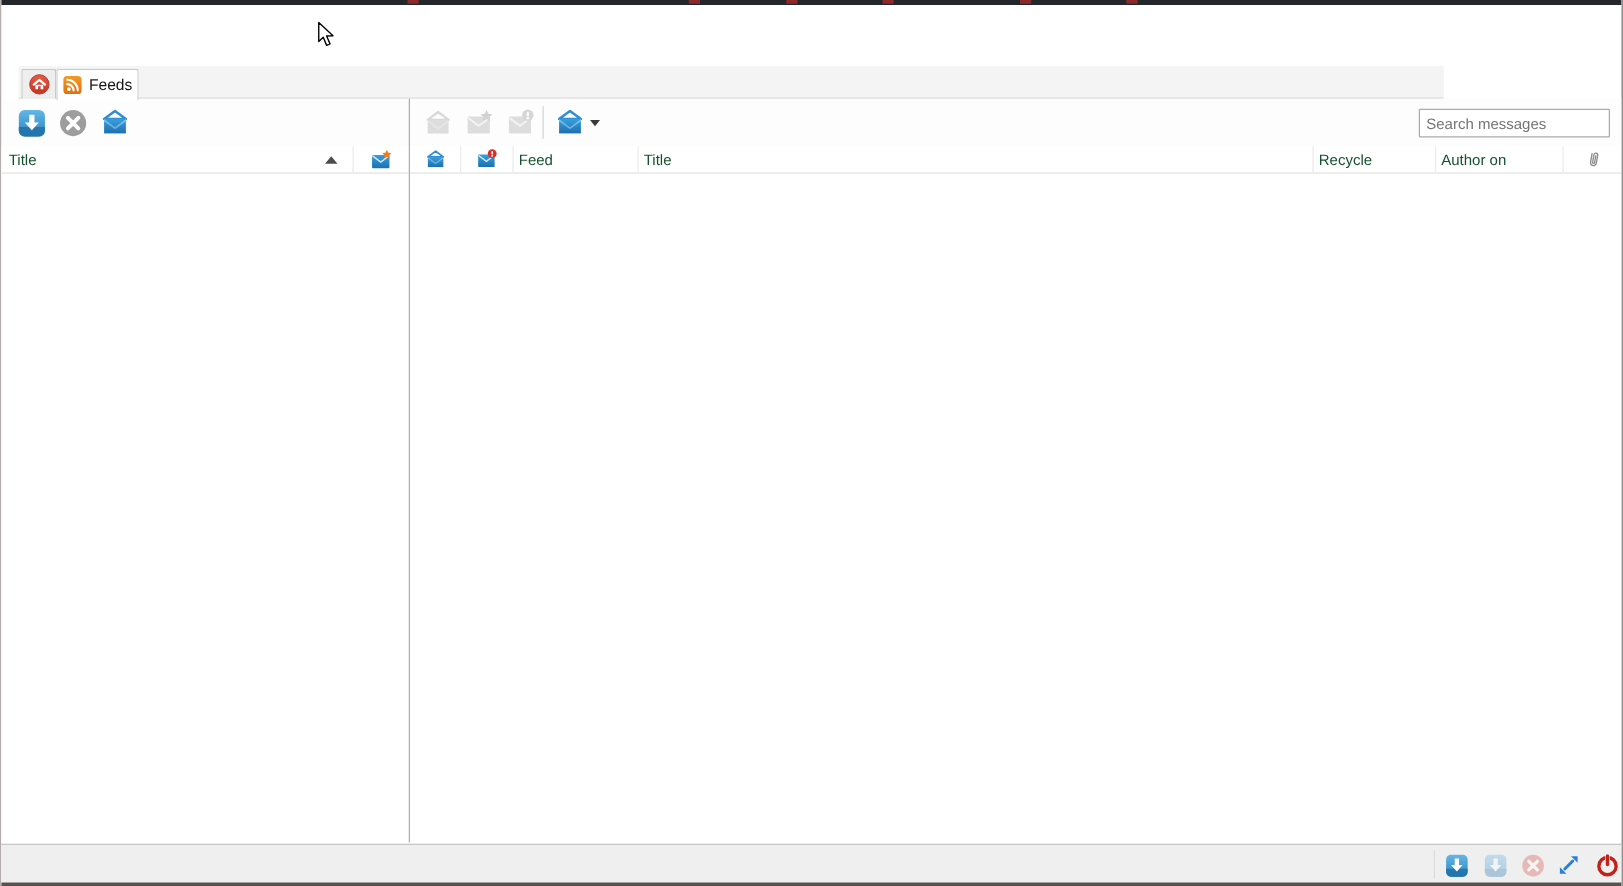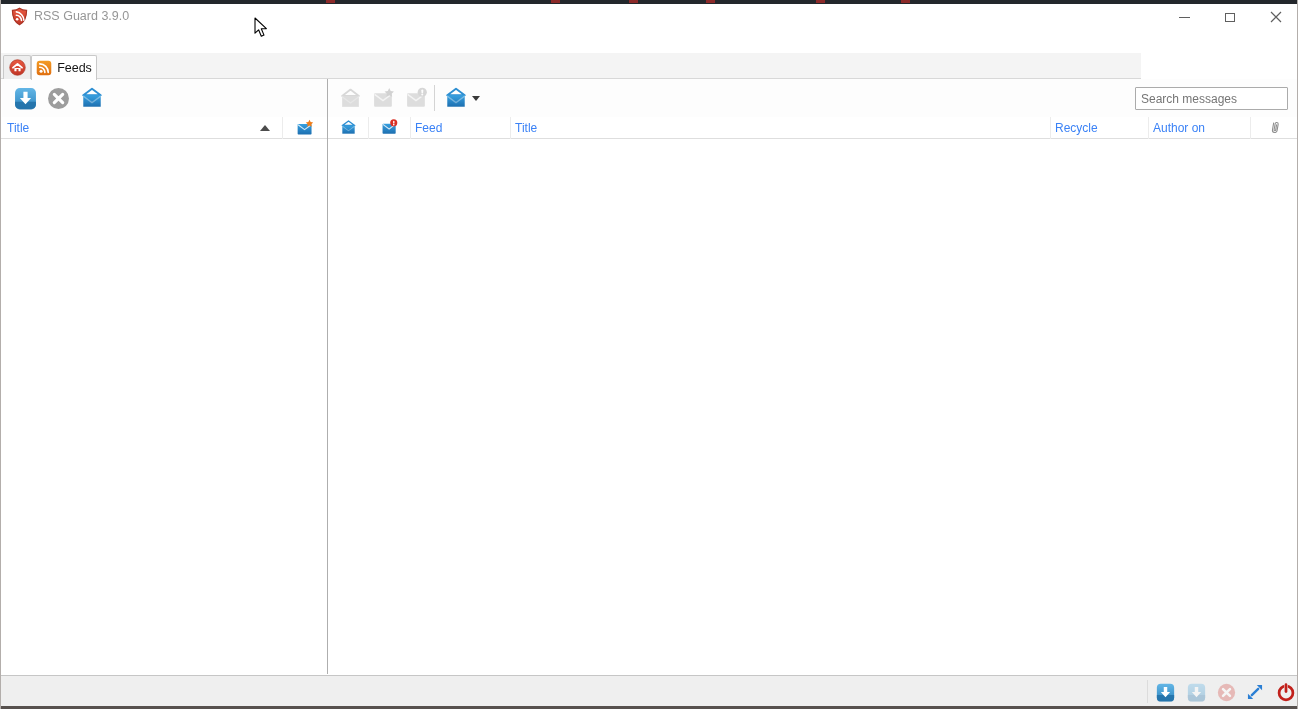--- a/index.html
+++ b/index.html
@@ -20,21 +20,21 @@
   .glyph-min{width:11px;height:1px;background:#5f5f5f;}
   .glyph-max{width:10px;height:9px;border:1px solid #5f5f5f;}
 
   
   .menubar{position:absolute;left:1px;top:30px;width:1296px;height:23px;background:#fbfbfb;
            border-bottom:1px solid #ececec;display:flex;align-items:center;padding-left:4px;}
   .menu-item{display:inline-block;padding:3px 9px;font-size:12.5px;color:#4e4e4e;white-space:nowrap;}
   .menu-item.mn::first-letter{text-decoration:underline;}
 
   
-  .tabstrip{position:absolute;left:0;top:53px;width:1140px;height:26px;background:#f4f4f4;}
+  .tabstrip{position:absolute;left:14px;top:53px;width:1140px;height:26px;background:#f4f4f4;}
   .tabstrip .baseline{position:absolute;left:0;bottom:0;width:100%;height:1px;background:#d8d8d8;}
   .tab{position:absolute;top:2px;height:24px;display:flex;align-items:center;justify-content:center;
        border:1px solid #c9c9c9;border-bottom:none;border-radius:2px 2px 0 0;}
   .tab-home{left:2px;width:28px;background:#eeeeee;}
   .tab-feeds{left:30px;width:66px;background:#ffffff;height:25px;z-index:2;gap:5px;}
   .tab-label{font-size:12.5px;color:#161616;}
 
   
   .toolzone{position:absolute;left:1px;top:79px;width:1296px;height:38px;background:#fdfdfd;padding-left:42px;}
   .tbtn{position:absolute;top:7px;width:24px;height:24px;display:flex;align-items:center;justify-content:center;}
@@ -45,21 +45,21 @@
               border-radius:1px;font-size:12px;padding:2px 5px;color:#222;background:#fff;outline:none;}
   .search-box::placeholder{color:#757575;}
 
   
   .vsplit{position:absolute;left:326px;top:79px;width:1px;height:595px;background:#aeaeae;z-index:5;}
 
   .header-row{position:absolute;top:117px;height:22px;background:#ffffff;border-bottom:1px solid #dedede;
               display:flex;align-items:center;}
   .hr-left{left:0;width:326px;}
   .hr-right{left:327px;width:971px;}
-  .hcell{height:22px;display:flex;align-items:center;font-size:12px;color:#3b82f6;
+  .hcell{height:22px;display:flex;align-items:center;font-size:12px;color:#14532d;
          border-right:1px solid #ececec;padding:0 4px;position:relative;}
   .hcell.icon-cell{justify-content:center;}
   .sort-asc{width:0;height:0;border-left:5px solid transparent;border-right:5px solid transparent;
             border-bottom:6px solid #4c4c4c;margin-left:auto;margin-right:8px;}
 
   .panel{position:absolute;top:139px;height:535px;background:#ffffff;}
   .panel-left{left:0;width:326px;}
   .panel-right{left:327px;width:971px;}
 
   
@@ -104,44 +104,20 @@
 
   <div class="top-strip">
     <span class="fleck" style="left:325px"></span>
     <span class="fleck" style="left:550px"></span>
     <span class="fleck" style="left:628px"></span>
     <span class="fleck" style="left:705px"></span>
     <span class="fleck" style="left:815px"></span>
     <span class="fleck" style="left:900px"></span>
   </div>
 
-  <div class="titlebar">
-    <span class="app-icon">
-      <svg viewBox="0 0 24 24" width="19" height="19">
-        <path d="M12 1.5 C9.2 3.6 5.6 4.2 3 4.2 C3 13 5.2 19 12 22.5 C18.8 19 21 13 21 4.2 C18.4 4.2 14.8 3.6 12 1.5 Z" fill="url(#gred)" stroke="#a93425" stroke-width="1.4"></path>
-        <circle cx="9" cy="15.5" r="1.7" fill="#fff"></circle>
-        <path d="M8 10.5 a6.5 6.5 0 0 1 6.5 6.5" fill="none" stroke="#fff" stroke-width="2" stroke-linecap="round"></path>
-        <path d="M8 6.2 a10.8 10.8 0 0 1 9.5 10.5" fill="none" stroke="#fff" stroke-width="2" stroke-linecap="round"></path>
-      </svg>
-    </span>
-    <span class="win-title">RSS Guard 3.9.0</span>
-    <div class="win-btns">
-      <div class="win-btn">
-          <span class="glyph-min"></span>
-        </div>
-      <div class="win-btn">
-          <span class="glyph-max"></span>
-        </div>
-      <div class="win-btn">
-        <svg width="12" height="12" viewBox="0 0 12 12">
-          <path d="M1 1 L11 11 M11 1 L1 11" stroke="#5f5f5f" stroke-width="1.2"></path>
-        </svg>
-      </div>
-    </div>
-  </div>
 
 
   <div class="tabstrip">
     <div class="baseline"></div>
     <div class="tab tab-home">
       <svg viewBox="0 0 22 22" width="17" height="17">
         <circle cx="11" cy="11" r="10" fill="url(#gred)" stroke="#b03a2a" stroke-width="1"></circle>
         <path d="M5.2 11.2 L11 6.4 L16.8 11.2" fill="none" stroke="#fff" stroke-width="2.4" stroke-linecap="round" stroke-linejoin="round"></path>
         <path d="M7 11.5 H15 V16 H12.3 V13 H9.7 V16 H7 Z" fill="#fff"></path>
       </svg>

